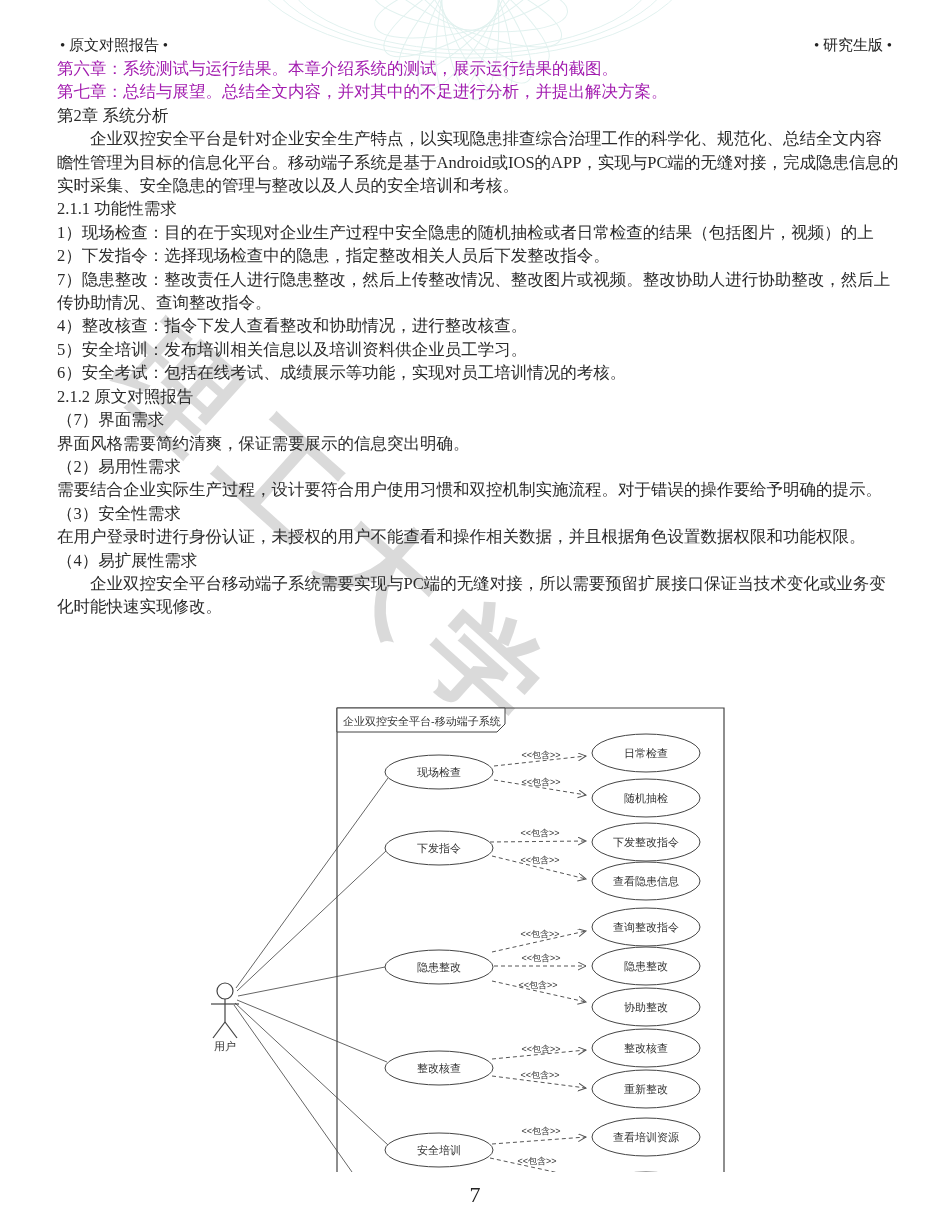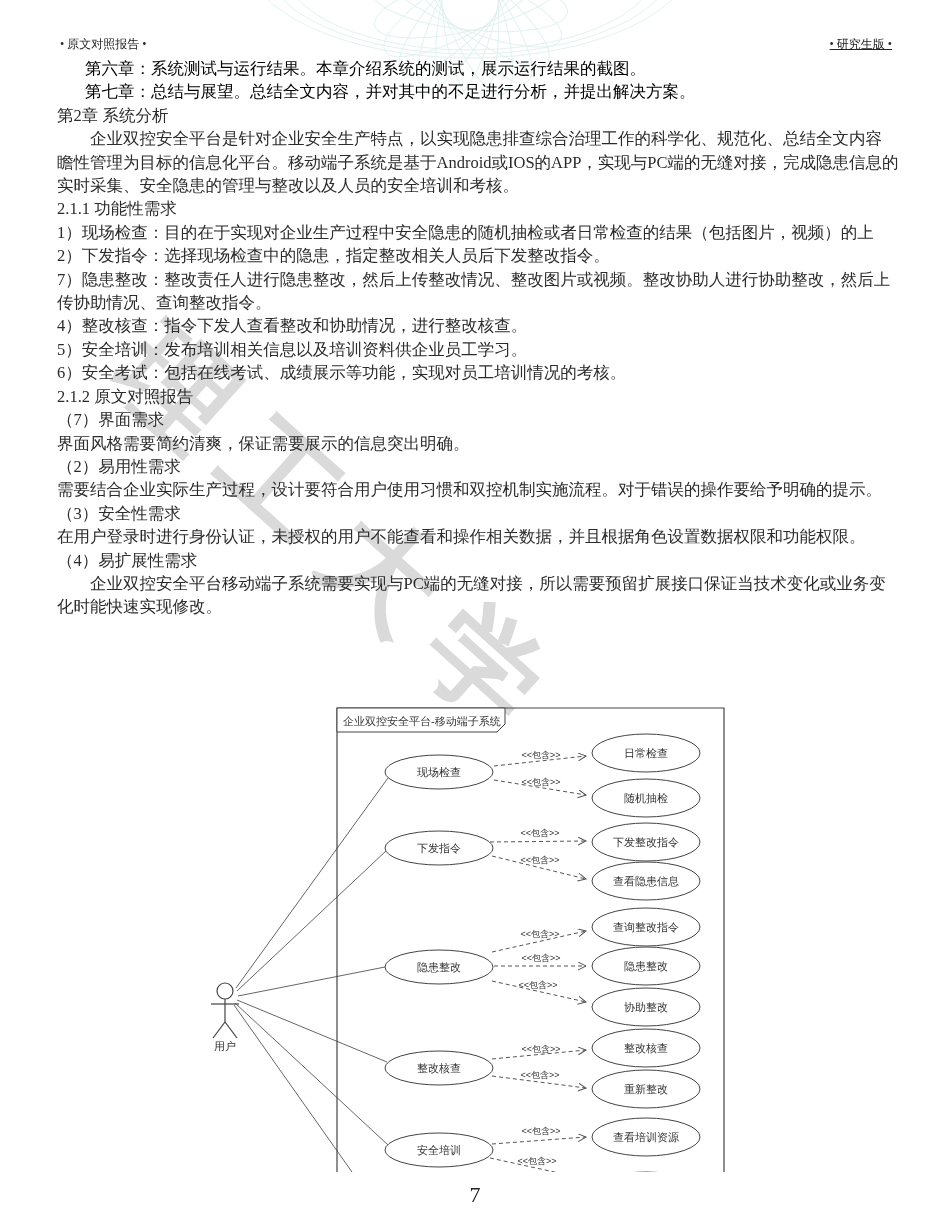--- a/index.html
+++ b/index.html
@@ -14,30 +14,30 @@
   
   .watermark{
     position:absolute;left:185px;top:295px;
     font-size:112px;letter-spacing:26px;font-weight:bold;
     color:rgba(140,140,140,0.32);
     transform:rotate(42deg);transform-origin:left top;
     white-space:nowrap;pointer-events:none;
     font-family:"Liberation Serif","DejaVu Serif",serif;
   }
   .hdr{
-    position:absolute;top:36px;font-size:12px;color:#222;
+    position:absolute;top:36px;font-size:15px;color:#222;
   }
   .hdr-left{left:60px;}
-  .hdr-right{right:58px;text-decoration:underline;}
+  .hdr-right{right:58px;}
   .textblock{
     position:absolute;left:57px;top:57px;width:842px;
     font-size:16.5px;line-height:23.4px;
   }
   .line{white-space:nowrap;}
-  .red{color:#000000;margin-left:28px;}
+  .red{color:#a21caf;}
   .diagram{position:absolute;left:180px;top:700px;width:560px;height:472px;}
   .diagram text{font-family:"Liberation Sans","DejaVu Sans",sans-serif;fill:#333;}
   .uc-label{font-size:11px;}
   .inc-label{font-size:9px;fill:#444;}
   .frame-title{font-size:11px;fill:#222;}
   .actor-label{font-size:11px;}
   .pagenum{
     position:absolute;left:0;top:1182px;width:950px;text-align:center;
     font-size:22px;color:#222;
   }

